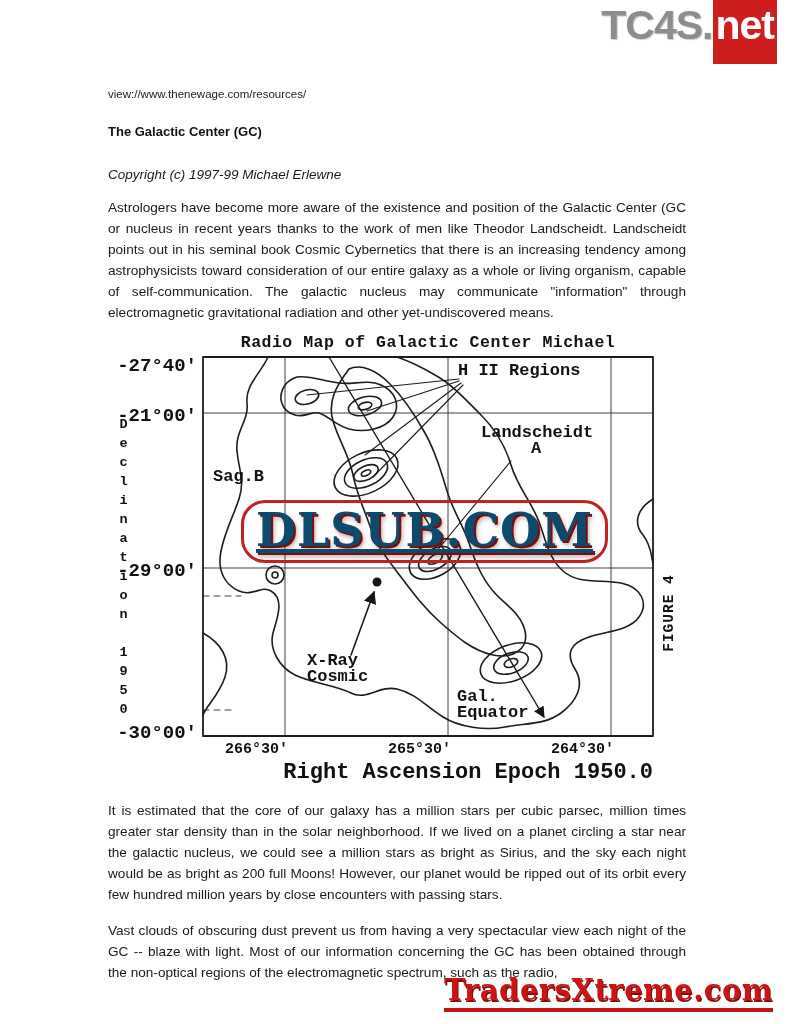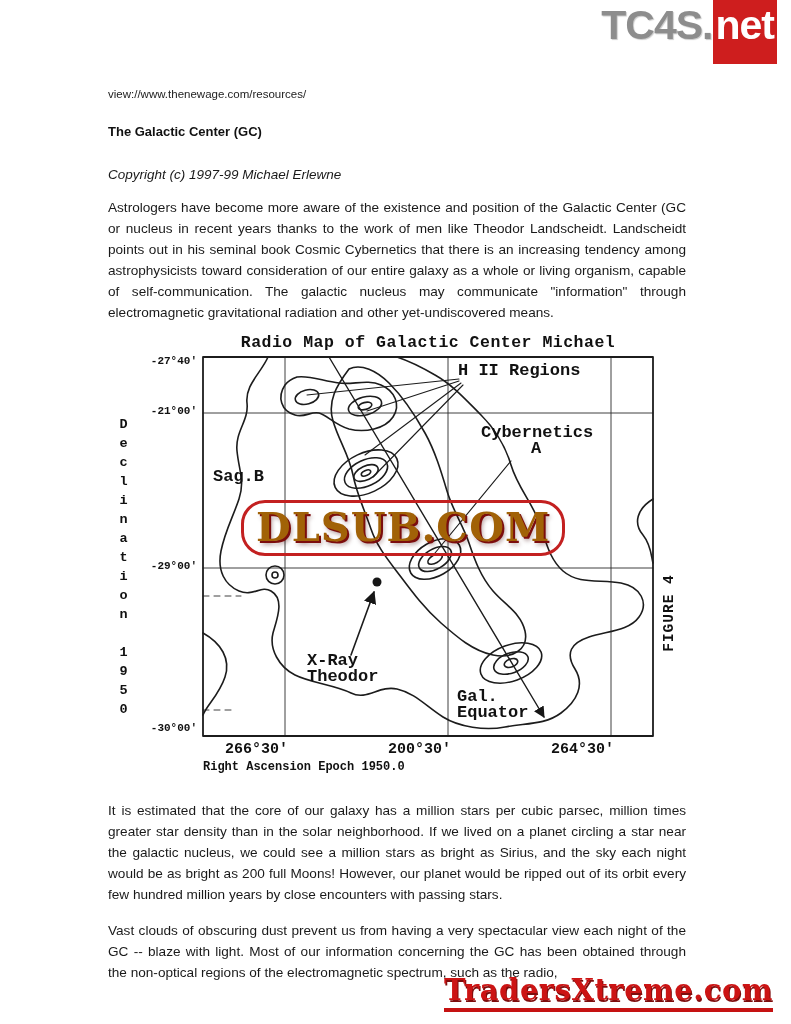--- a/index.html
+++ b/index.html
@@ -13,35 +13,36 @@
   .copyright{margin-top:28px;font-style:italic;font-size:13.5px;}
   p.body-text{margin:15px 0 0 0;font-size:13.6px;line-height:21px;text-align:justify;}
 
   .figure{
     position:relative;width:584px;height:452px;margin:10px 0 2px 5px;
     font-family:"Liberation Mono", monospace;font-weight:bold;color:#111;
   }
   .abs{position:absolute;}
   .map-svg{position:absolute;left:0;top:0;}
   .fig-title{left:90px;top:0;width:450px;text-align:center;font-size:16.5px;letter-spacing:.5px;}
-  .ytick{left:0;width:84px;text-align:right;font-size:11px;}
+  .ytick{left:0;width:84px;text-align:right;font-size:19px;}
   .xtick{width:120px;font-size:15px;top:408px;}
-  .xaxis-label{left:90px;top:427px;width:450px;text-align:left;font-size:12px;}
+  .xaxis-label{left:90px;top:427px;width:450px;text-align:right;font-size:22px;}
   .yaxis-label{
     left:3px;top:84px;writing-mode:vertical-lr;text-orientation:upright;
     font-size:13.5px;letter-spacing:4px;
   }
   .map-label{font-size:17px;white-space:pre-line;line-height:15.5px;}
   .fig-num{left:496px;top:272px;width:120px;text-align:center;transform:rotate(-90deg);
     font-size:14.5px;letter-spacing:1px;}
   .watermark{
     left:128px;top:167px;font-family:"DejaVu Serif", serif;font-weight:bold;
-    font-size:40px;color:#a16207;letter-spacing:1px;
+    font-size:46px;color:#0c4a6e;letter-spacing:1px;
     border:3px solid #c32020;border-radius:24px;padding:0 12px 3px;
     text-shadow:2px 2px 0 #7c0d0d, 3px 4px 4px rgba(60,0,0,.35);
+    text-decoration:underline;
   }
   .site-logo{
     position:absolute;top:2px;right:14px;font-size:41px;font-weight:bold;
     letter-spacing:-1px;color:#8d8d8d;text-shadow:1px 1px 1px #c9c9c9;
   }
   .site-logo .suffix{background:#ce1e1e;color:#fff;padding:16px 3px;text-shadow:none;}
   .footer-logo{
     position:absolute;right:18px;bottom:12px;font-family:"DejaVu Serif", serif;
     font-weight:bold;font-size:29px;color:#cc1414;text-shadow:1px 2px 0 #7e0c0c;
     border-bottom:4px solid #c51212;padding-bottom:1px;letter-spacing:.5px;
@@ -113,30 +114,30 @@
 
     <div class="abs fig-title">Radio Map of Galactic Center Michael</div>
     <div class="abs yaxis-label">Declination 1950</div>
 
     <div class="abs ytick" style="top:22px">-27°40'</div>
     <div class="abs ytick" style="top:72px">-21°00'</div>
     <div class="abs ytick" style="top:227px">-29°00'</div>
     <div class="abs ytick" style="top:389px">-30°00'</div>
 
     <div class="abs xtick" style="left:112px">266°30'</div>
-    <div class="abs xtick" style="left:275px">200°30'</div>
+    <div class="abs xtick" style="left:275px">265°30'</div>
     <div class="abs xtick" style="left:438px">264°30'</div>
     <div class="abs xaxis-label">Right Ascension Epoch 1950.0</div>
 
     <div class="abs map-label" style="left:345px;top:30px">H II Regions</div>
-    <div class="abs map-label" style="left:368px;top:92px;width:110px;text-align:center">Cybernetics
+    <div class="abs map-label" style="left:368px;top:92px;width:110px;text-align:center">Landscheidt
 A</div>
     <div class="abs map-label" style="left:100px;top:136px">Sag.B</div>
     <div class="abs map-label" style="left:194px;top:320px">X-Ray
-Theodor</div>
+Cosmic</div>
     <div class="abs map-label" style="left:344px;top:356px">Gal.
 Equator</div>
     <div class="abs fig-num">FIGURE 4</div>
     <div class="abs watermark">DLSUB.COM</div>
   </div>
 
   <p class="body-text">It is estimated that the core of our galaxy has a million stars per cubic parsec, million times greater star density than in the solar neighborhood. If we lived on a planet circling a star near the galactic nucleus, we could see a million stars as bright as Sirius, and the sky each night would be as bright as 200 full Moons! However, our planet would be ripped out of its orbit every few hundred million years by close encounters with passing stars.</p>
   <p class="body-text">Vast clouds of obscuring dust prevent us from having a very spectacular view each night of the GC -- blaze with light. Most of our information concerning the GC has been obtained through the non-optical regions of the electromagnetic spectrum, such as the radio,</p>
 </div>
 

